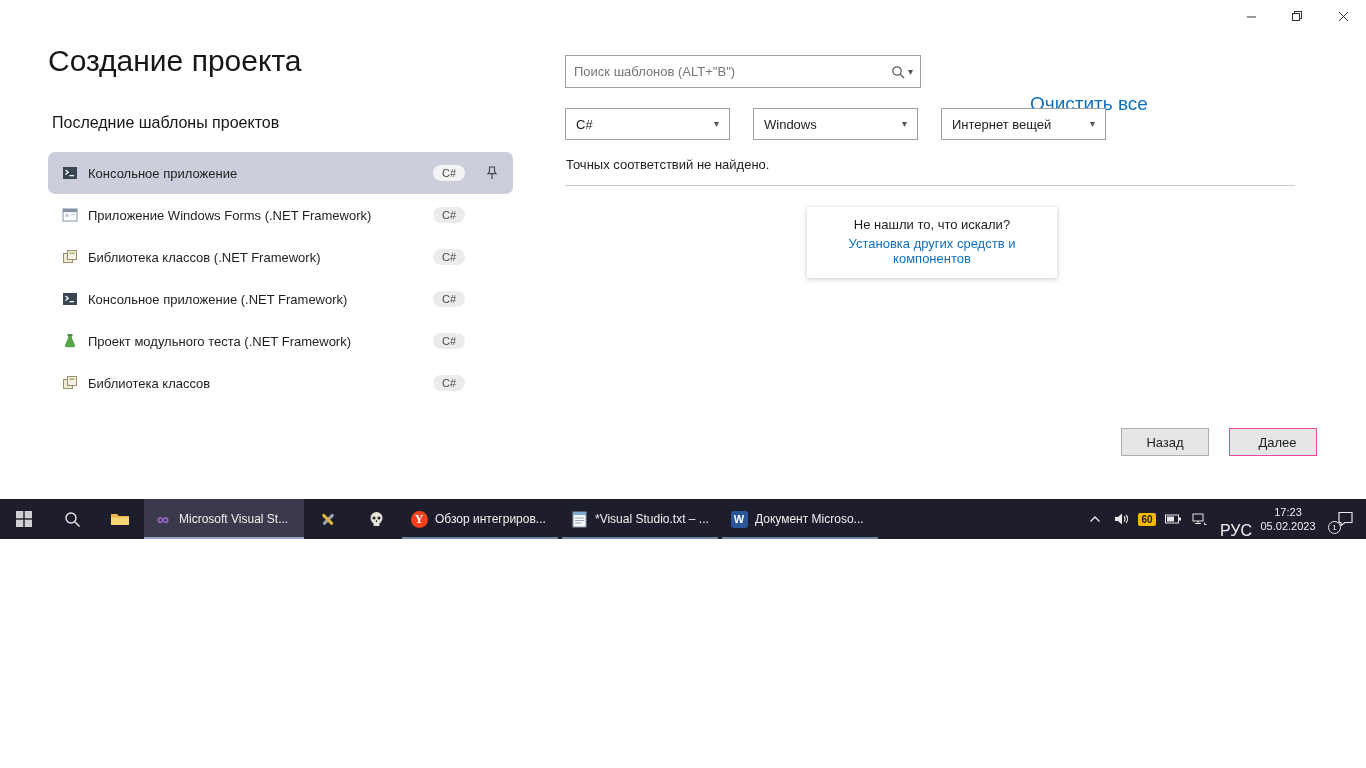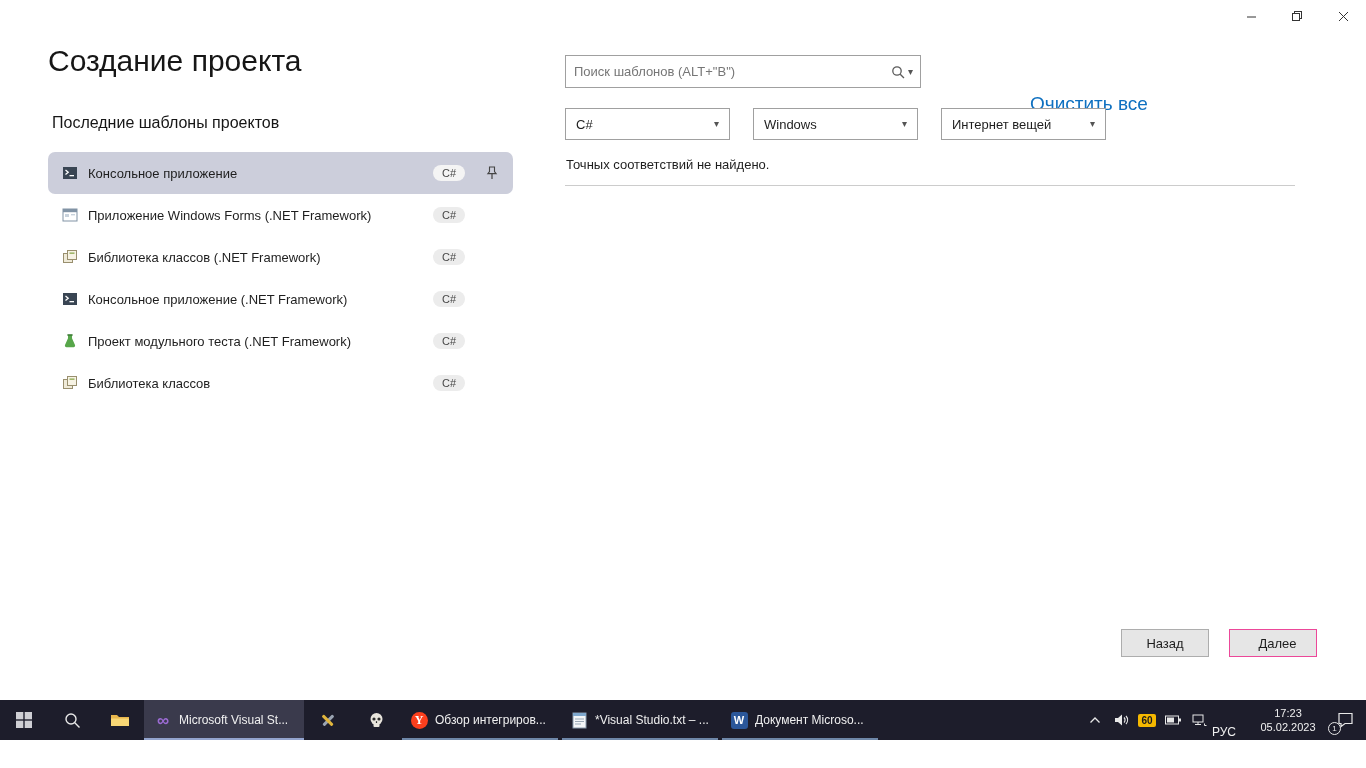--- a/index.html
+++ b/index.html
@@ -1,18 +1,18 @@
 <!DOCTYPE html>
 <html><head>
 <meta charset="utf-8">
 <style>
   * { margin:0; padding:0; box-sizing:border-box; }
   html,body { width:1366px; height:768px; }
   .screen {
-    position:relative; width:1366px; height:740px; overflow:hidden;
+    position:relative; width:1366px; height:539px; overflow:hidden;
     font-family:"Liberation Sans", sans-serif; background:#ffffff;
   }
   
   .vs-window { position:absolute; left:0; top:0; right:0; bottom:40px; background:#ffffff; }
 
   .win-controls { position:absolute; top:0; right:0; display:flex; }
   .win-btn { width:46px; height:32px; display:flex; align-items:center; justify-content:center; cursor:pointer; }
   .win-btn svg { display:block; }
 
   .page-title { position:absolute; left:48px; top:44px; font-size:30px; font-weight:400; color:#161616; }
@@ -66,21 +66,21 @@
     font-size:12px; color:#F0F0F0; cursor:pointer; }
   .tb-app .tb-label { flex:1; white-space:nowrap; overflow:hidden; }
   .tb-app.running::after { content:""; position:absolute; left:2px; right:2px; bottom:0; height:2px; background:#6E87A8; }
   .tb-app.active { background:#3A3A4C; }
   .tb-app.active::after { content:""; position:absolute; left:0; right:0; bottom:0; height:2px; background:#93A4CE; }
   .tb-appicon { width:18px; height:18px; flex:0 0 18px; display:flex; align-items:center; justify-content:center; }
 
   .tray { margin-left:auto; display:flex; align-items:center; }
   .tray-item { width:26px; height:40px; display:flex; align-items:center; justify-content:center; cursor:pointer; }
   .batt-badge { background:#F5B800; color:#1A1A1A; font-size:10px; font-weight:bold; padding:1px 3px; border-radius:2px; }
-  .lang { width:40px; text-align:left; font-size:12px; cursor:pointer;margin-top:24px; }
+  .lang { width:40px; text-align:right; font-size:16px; cursor:pointer;margin-top:24px; }
   .clock { width:72px; text-align:center; font-size:11px; line-height:1.3; cursor:pointer; }
   .action-center { width:42px; position:relative; }
   .notif-badge { position:absolute; left:4px; bottom:5px; width:13px; height:13px; border:1px solid #E8E8E8;
     border-radius:50%; font-size:8px; color:#E8E8E8; display:flex; align-items:center; justify-content:center; background:#1D1D2B; }
 
   .y-circle { width:17px; height:17px; border-radius:50%; background:#FC3F1D; color:#fff;
     font-size:12px; font-weight:bold; display:flex; align-items:center; justify-content:center; font-family:"Liberation Serif", serif; }
   .w-square { width:17px; height:17px; border-radius:3px; background:#2B579A; color:#fff;
     font-size:11px; font-weight:bold; display:flex; align-items:center; justify-content:center; }
   .vs-logo { font-size:17px; font-weight:bold; color:#9B6BD3; line-height:1; }
@@ -216,20 +216,24 @@
       </div>
       <div class="filter-select">
         <span>Интернет вещей</span>
         <span class="caret">▾</span>
       </div>
     </div>
 
     <div class="no-match">Точных соответствий не найдено.</div>
     <div class="divider"></div>
 
+    <div class="notfound-card">
+      <div class="notfound-q">Не нашли то, что искали?</div>
+      <a class="notfound-link">Установка других средств и компонентов</a>
+    </div>
 
     <div class="footer-buttons">
       <button class="btn">Назад</button>
       <button class="btn primary">Далее</button>
     </div>
 
   </div>
 
   <div class="taskbar">
 

